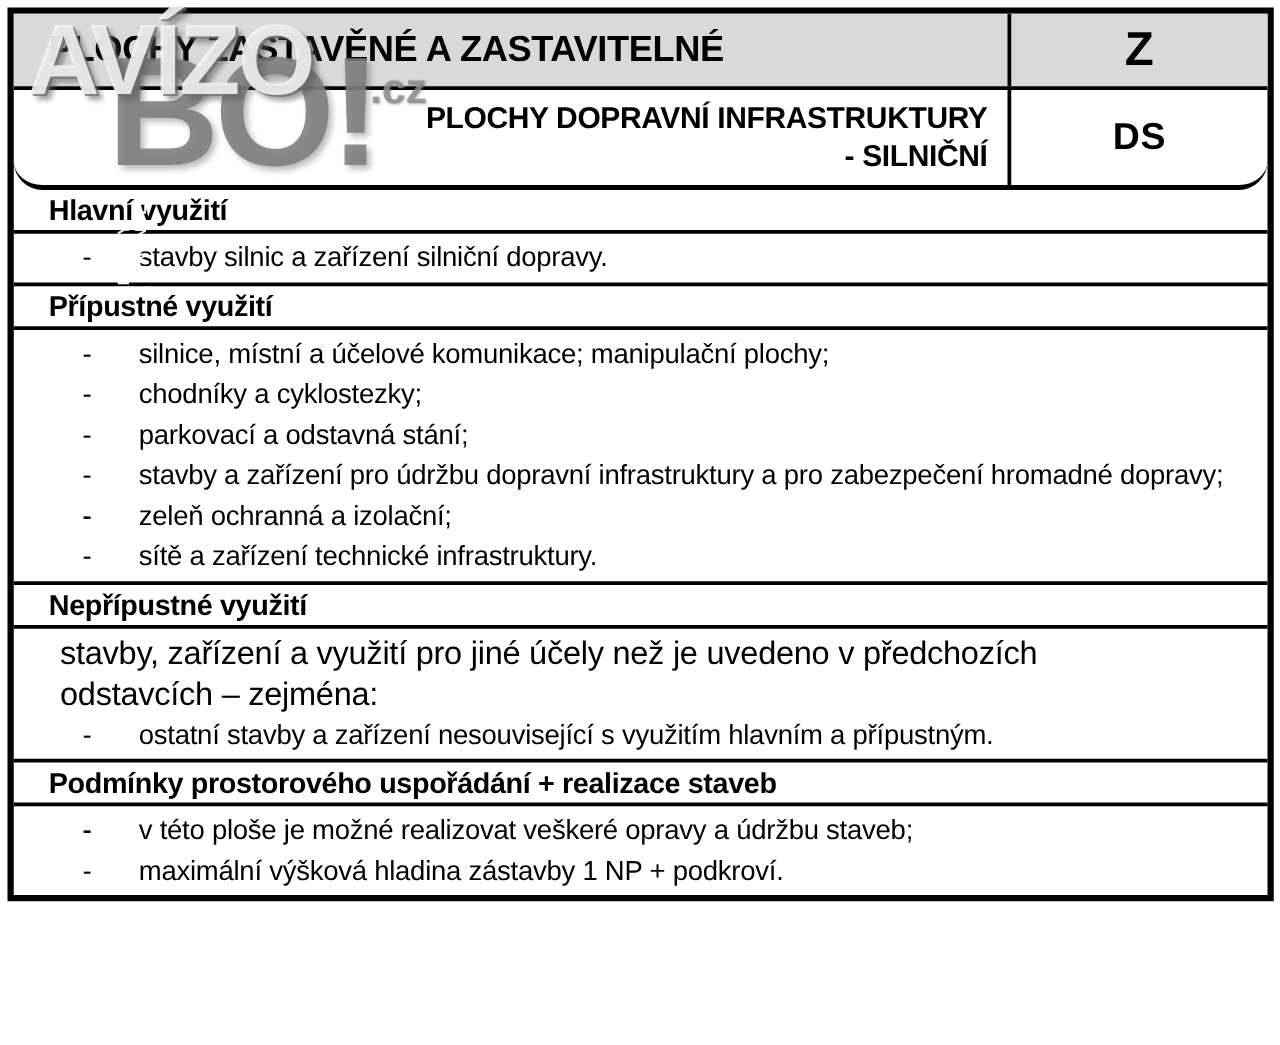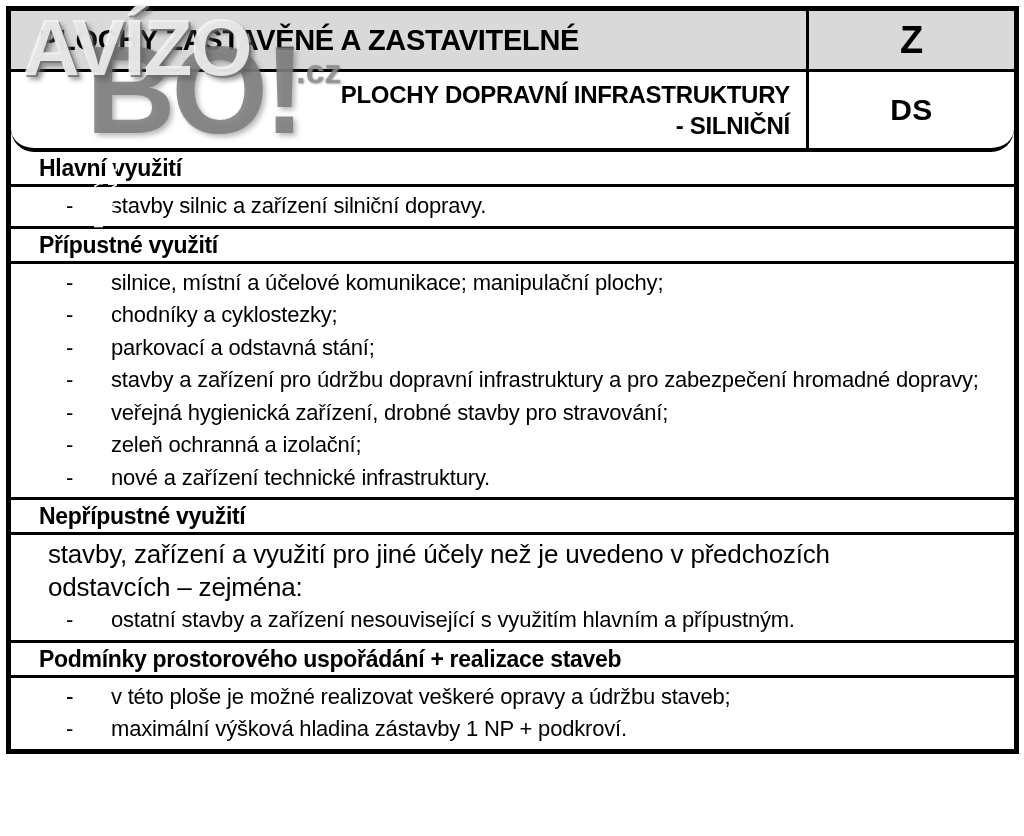--- a/index.html
+++ b/index.html
@@ -88,23 +88,23 @@
       <div class="row sec-heading">Hlavní využití</div>
       <div class="row sec-content">
         <div class="item"><span class="dash">-</span><span>stavby silnic a zařízení silniční dopravy.</span></div>
       </div>
       <div class="row sec-heading">Přípustné využití</div>
       <div class="row sec-content">
         <div class="item"><span class="dash">-</span><span>silnice, místní a účelové komunikace; manipulační plochy;</span></div>
         <div class="item"><span class="dash">-</span><span>chodníky a cyklostezky;</span></div>
         <div class="item"><span class="dash">-</span><span>parkovací a odstavná stání;</span></div>
         <div class="item"><span class="dash">-</span><span>stavby a zařízení pro údržbu dopravní infrastruktury a pro zabezpečení hromadné dopravy;</span></div>
-        <div class="item"><span class="dash">-</span><span>veřejná hygienická zařízení, drobné stavby pro stravování;</span></div>
+        <div class="item"><span class="dash">-</span></div>
         <div class="item"><span class="dash">-</span><span>zeleň ochranná a izolační;</span></div>
-        <div class="item"><span class="dash">-</span><span>nové a zařízení technické infrastruktury.</span></div>
+        <div class="item"><span class="dash">-</span><span>sítě a zařízení technické infrastruktury.</span></div>
       </div>
       <div class="row sec-heading">Nepřípustné využití</div>
       <div class="row sec-content">
         <div class="para">stavby, zařízení a využití pro jiné účely než je uvedeno v předchozích odstavcích – zejména:</div>
         <div class="item"><span class="dash">-</span><span>ostatní stavby a zařízení nesouvisející s využitím hlavním a přípustným.</span></div>
       </div>
       <div class="row sec-heading">Podmínky prostorového uspořádání + realizace staveb</div>
       <div class="row sec-content">
         <div class="item"><span class="dash">-</span></div>
         <div class="item"><span class="dash">-</span><span>v této ploše je možné realizovat veškeré opravy a údržbu staveb;</span></div>

